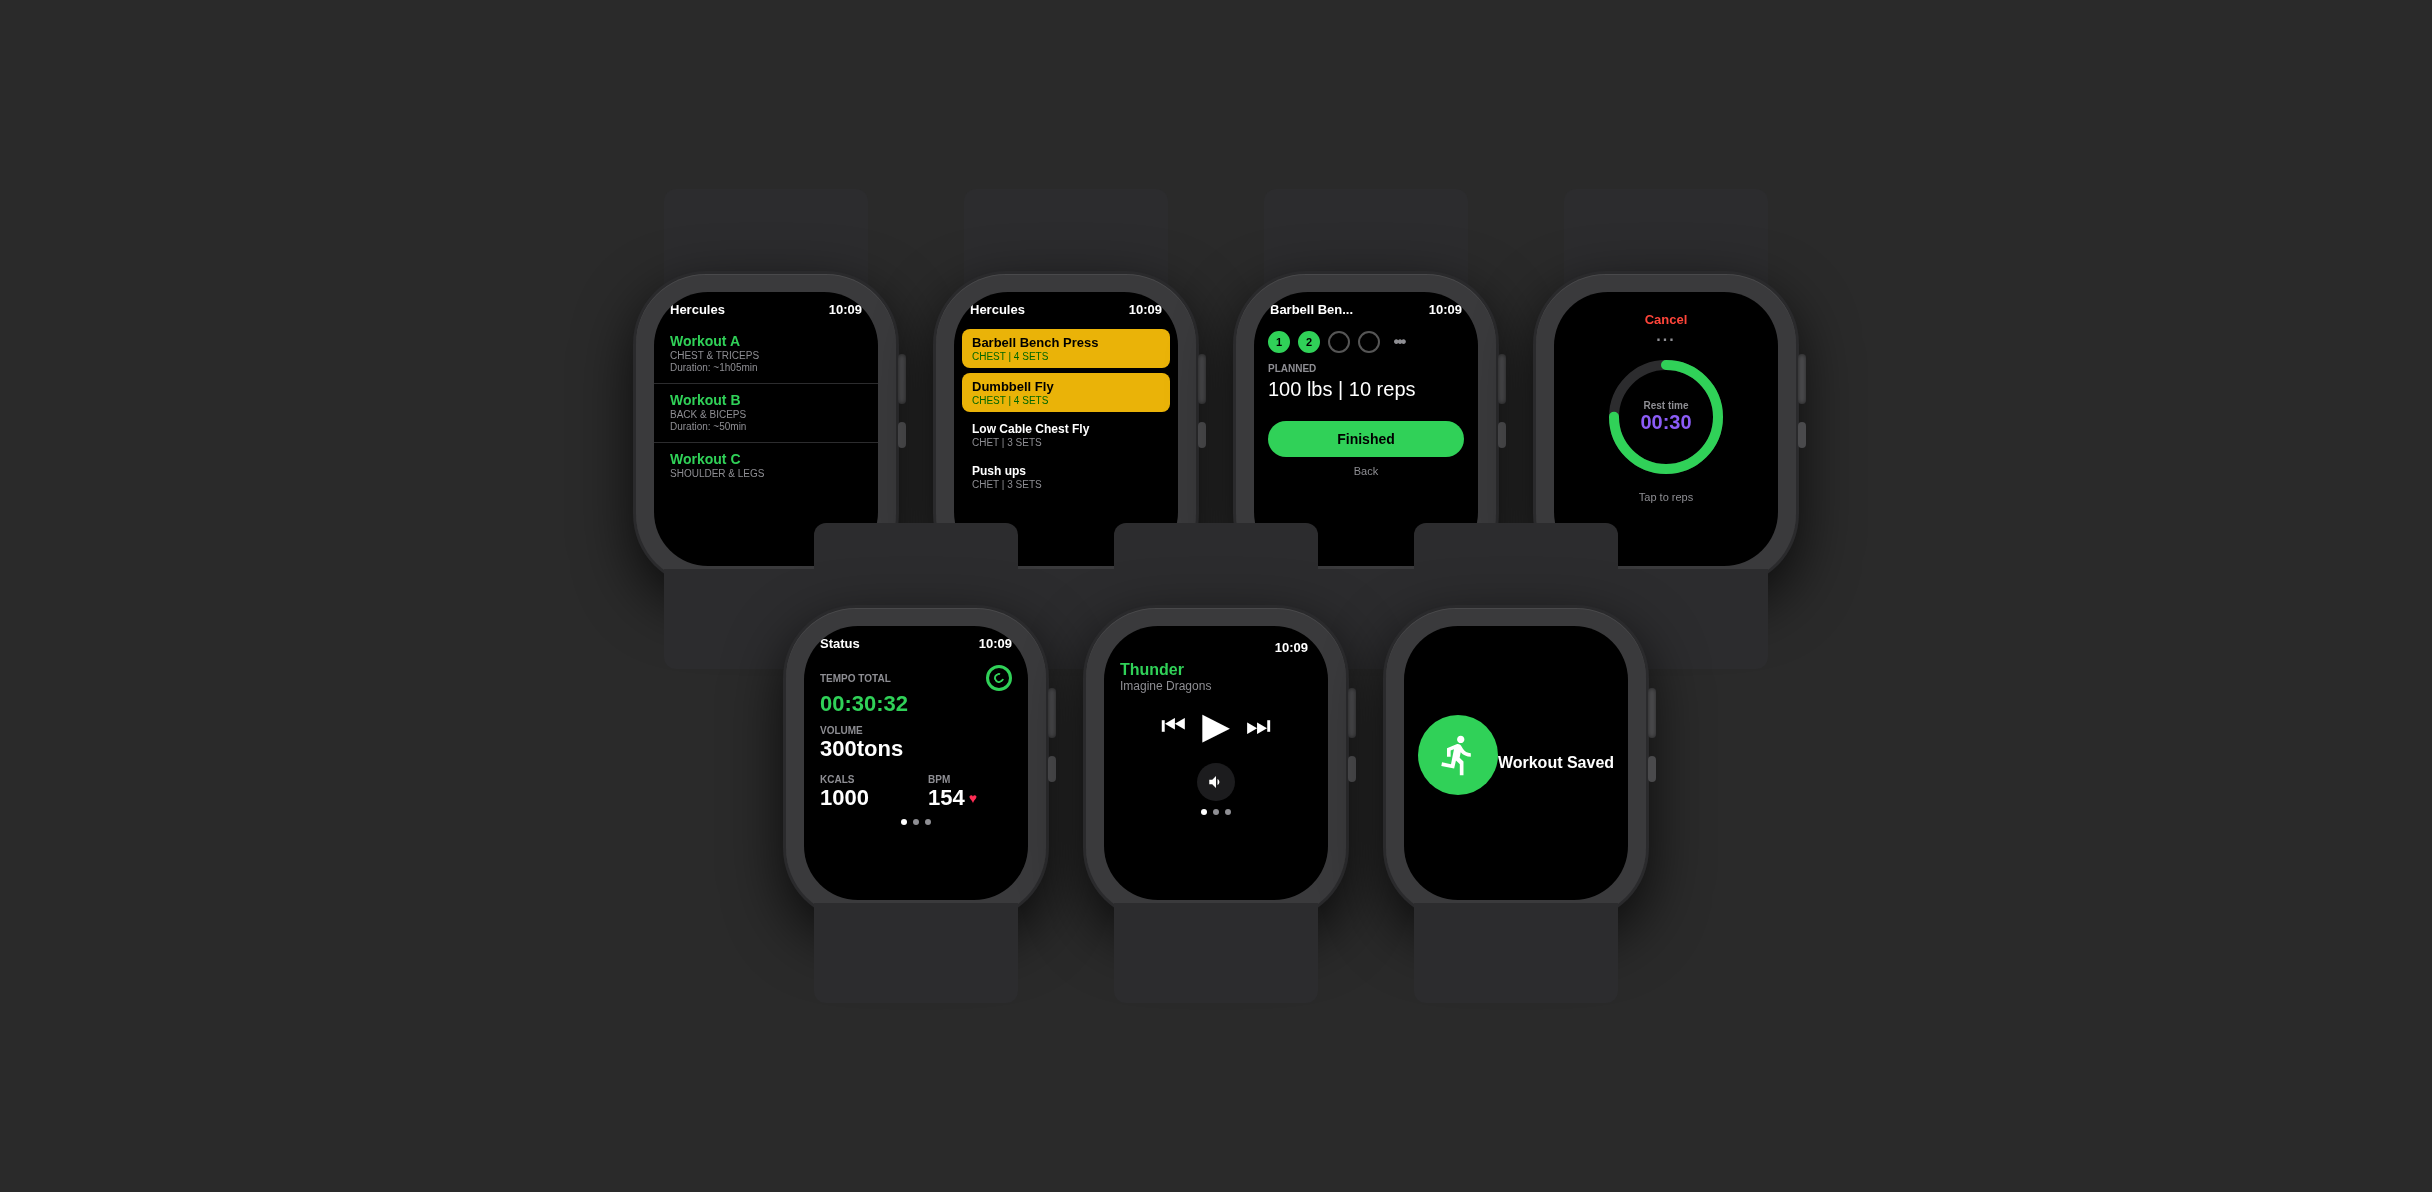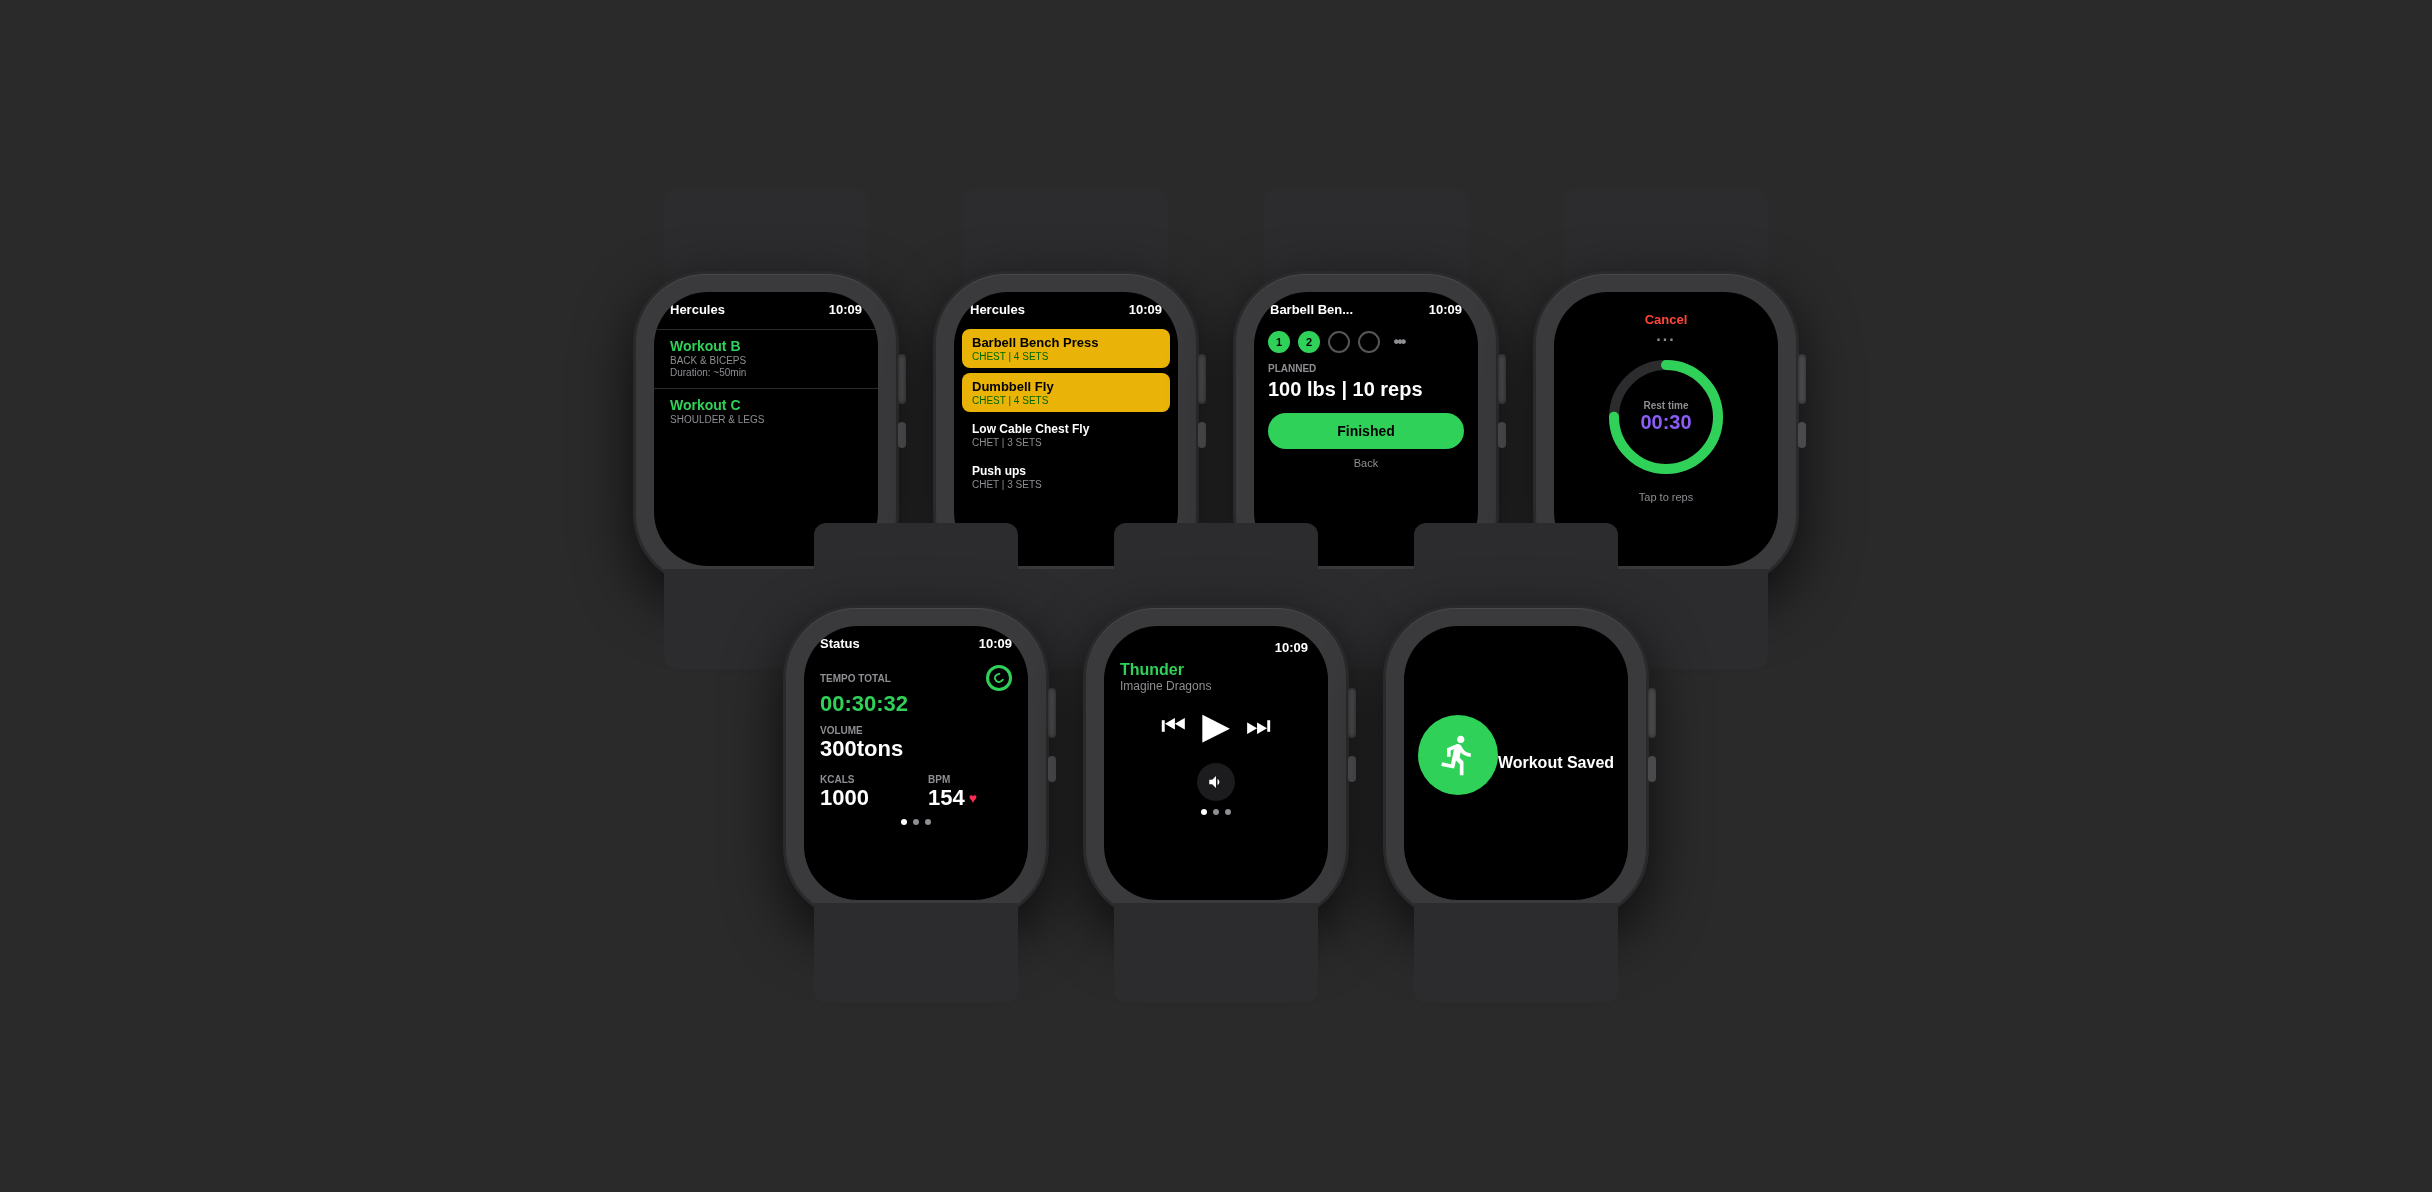--- a/index.html
+++ b/index.html
@@ -246,22 +246,22 @@
       color: #8e8e93;
       font-size: 10px;
       text-transform: uppercase;
       font-weight: 600;
       margin-bottom: 4px;
     }
 
     .planned-value {
       color: #fff;
       font-size: 20px;
-      font-weight: 700;
-      margin-bottom: 12px;
+      font-weight: 400;
+      margin-bottom: 20px;
     }
 
     .finished-btn {
       background: #30d158;
       color: #000;
       border: none;
       border-radius: 20px;
       padding: 10px;
       width: 100%;
       font-size: 14px;
@@ -550,20 +550,25 @@
         <div class="watch-band-top"></div>
         <div class="watch-case"></div>
         <div class="watch-crown"></div>
         <div class="watch-button"></div>
         <div class="watch-screen">
           <div class="status-bar">
             <span>Hercules</span>
             <span class="status-time">10:09</span>
           </div>
           <div class="screen-workout-list screen-full">
+            <div class="workout-item">
+              <div class="workout-name">Workout A</div>
+              <div class="workout-type">CHEST &amp; TRICEPS</div>
+              <div class="workout-duration">Duration: ~1h05min</div>
+            </div>
             <div class="divider"></div>
             <div class="workout-item">
               <div class="workout-name">Workout B</div>
               <div class="workout-type">BACK &amp; BICEPS</div>
               <div class="workout-duration">Duration: ~50min</div>
             </div>
             <div class="divider"></div>
             <div class="workout-item">
               <div class="workout-name">Workout C</div>
               <div class="workout-type">SHOULDER &amp; LEGS</div>

